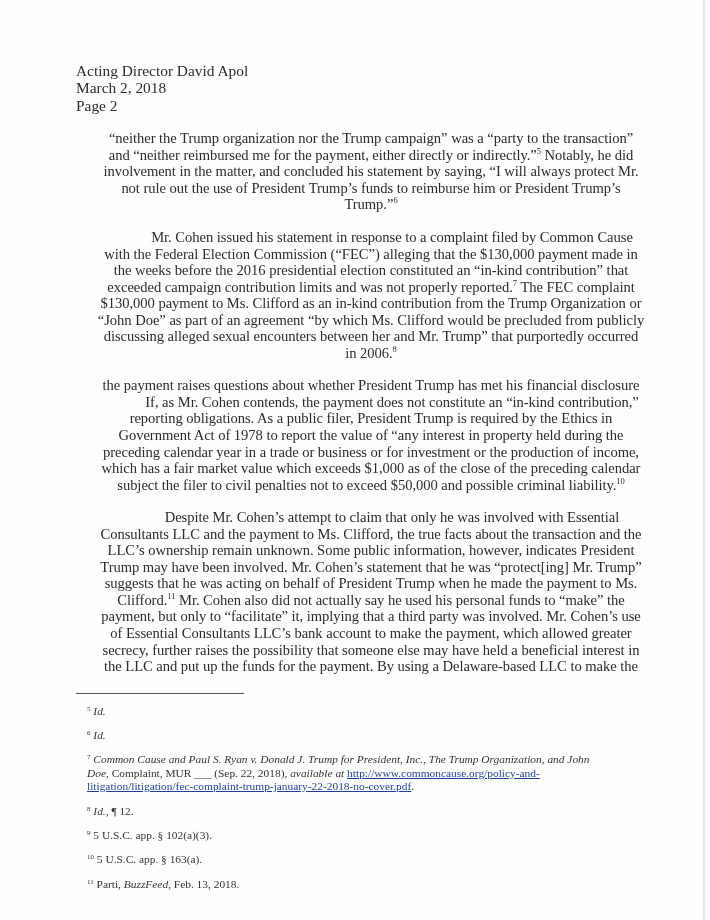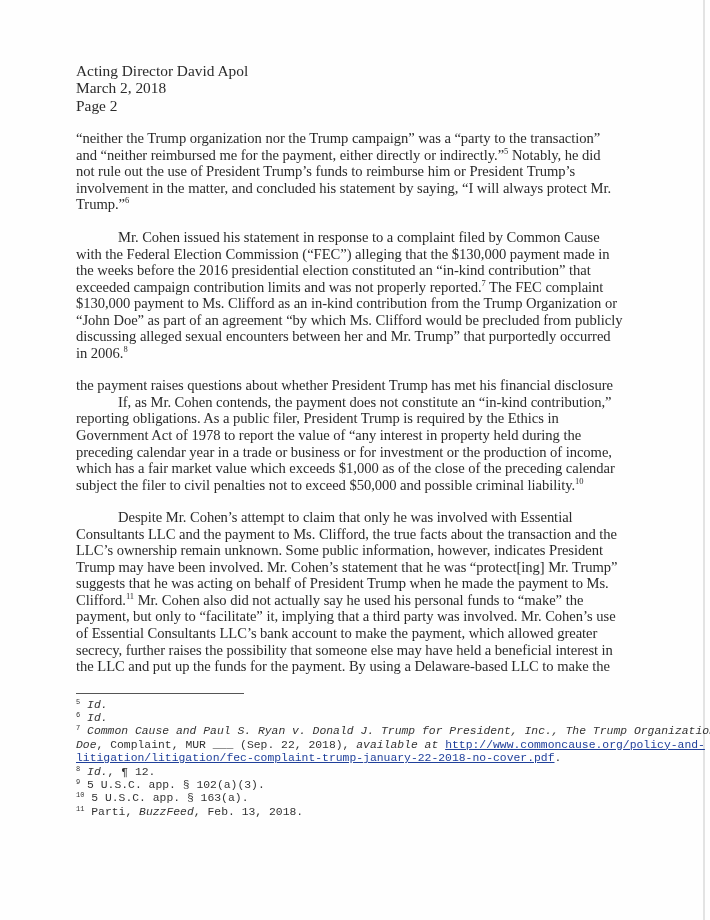--- a/index.html
+++ b/index.html
@@ -16,31 +16,31 @@
     position: absolute; left: 703px; top: 0; width: 2px; height: 920px;
     background: #e3e3e3;
   }
   .content {
     position: absolute; left: 76px; top: 62px; width: 590px;
   }
   .header-line {
     font-size: 15.4px; line-height: 17.4px; margin: 0;
   }
   .para {
-    font-size: 14.6px; line-height: 16.55px; margin: 0; text-align: left;
+    font-size: 14.6px; line-height: 16.55px; margin: 0; text-align: center;
     letter-spacing: -0.05px;
   }
   .gap-header { height: 16px; }
   .gap { height: 16px; }
   sup { font-size: 8.5px; line-height: 0; vertical-align: 6px; }
   .rule {
     width: 168px; height: 1px; background: #555; margin-top: 18px; margin-bottom: 5px;
   }
   .fn {
-    font-size: 11.4px; line-height: 13.4px; margin: 0; color: #333; font-family: Liberation Mono, monospace;
+    font-size: 11.4px; line-height: 13.4px; margin: 11px; color: #333;
   }
   .fn sup { font-size: 7px; vertical-align: 4px; }
   .fn .it { font-style: italic; }
   .fn a { color: #1f3f9a; text-decoration: underline; }
   .line-block { display: block; white-space: nowrap; }
 </style>
 </head>
 <body>
 
 <div class="page">
@@ -52,22 +52,22 @@
       <p class="header-line">Acting Director David Apol</p>
       <p class="header-line">March 2, 2018</p>
       <p class="header-line">Page 2</p>
     </div>
 
     <div class="gap-header"></div>
 
     <div class="para">
       <span class="line-block">“neither the Trump organization nor the Trump campaign” was a “party to the transaction”</span>
       <span class="line-block"><span>and “neither reimbursed me for the payment, either directly or indirectly.”</span><sup>5</sup><span> Notably, he did</span></span>
+      <span class="line-block">involvement in the matter, and concluded his statement by saying, “I will always protect Mr.</span>
       <span class="line-block">not rule out the use of President Trump’s funds to reimburse him or President Trump’s</span>
-      <span class="line-block">involvement in the matter, and concluded his statement by saying, “I will always protect Mr.</span>
       <span class="line-block"><span>Trump.”</span><sup>6</sup></span>
     </div>
 
     <div class="gap"></div>
 
     <div class="para">
       <span class="line-block" style="padding-left:42px">Mr. Cohen issued his statement in response to a complaint filed by Common Cause</span>
       <span class="line-block">with the Federal Election Commission (“FEC”) alleging that the $130,000 payment made in</span>
       <span class="line-block">the weeks before the 2016 presidential election constituted an “in-kind contribution” that</span>
       <span class="line-block"><span>exceeded campaign contribution limits and was not properly reported.</span><sup>7</sup><span> The FEC complaint</span></span>

